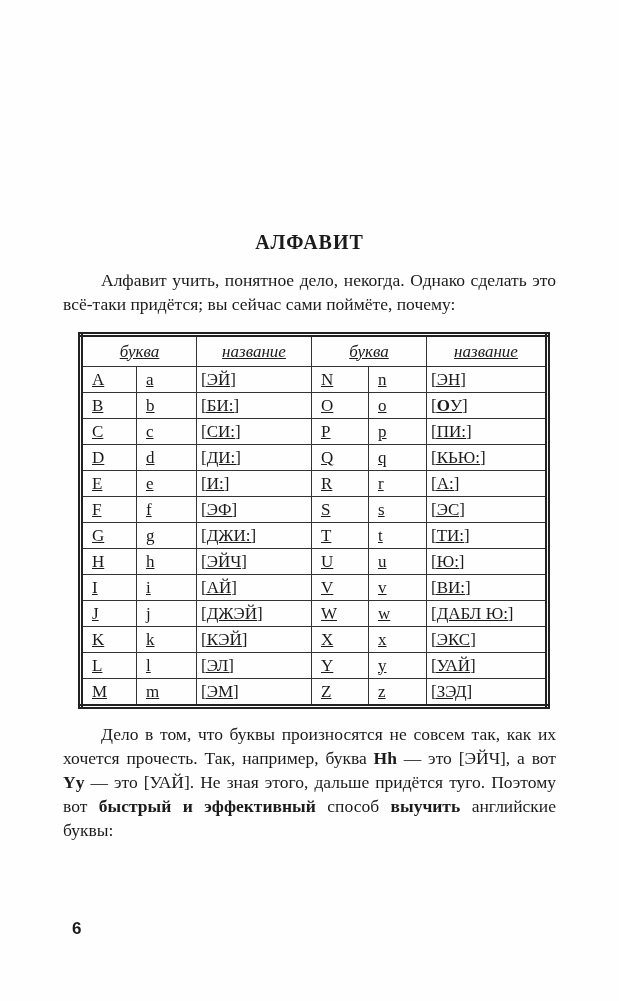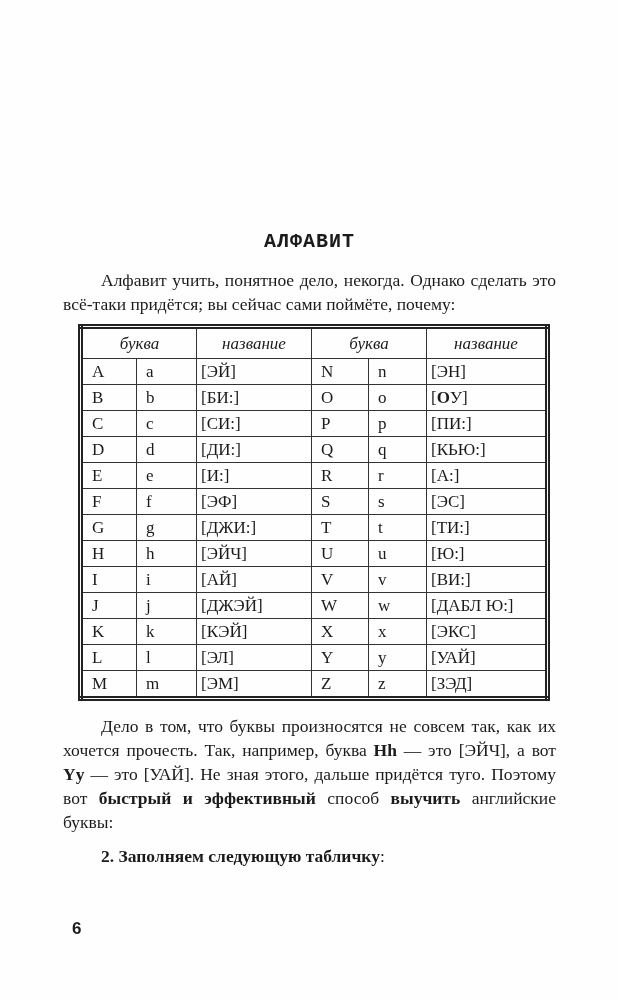--- a/index.html
+++ b/index.html
@@ -9,41 +9,42 @@
     margin:0 auto;
     background:#fefefe;
     color:#1b1b1b;
     font-family:"Liberation Serif", serif;
     overflow:hidden;
   }
   .content { padding:230px 63px 0 63px; }
 
   .doc-title {
     margin:0 0 14px 0;
-    font-family:Liberation Mono, monospace;
+    font-family:Liberation Serif, serif;
     font-size:20px; line-height:24px;
     font-weight:bold; letter-spacing:1px;
     text-align:center;
   }
 
   p.para {
     margin:0;
     font-size:17.5px; line-height:24px;
     text-align:justify;
     text-indent:38px;
   }
   p.intro { margin-bottom:8px; }
   p.body-para { margin-bottom:10px; }
 
   table.alpha {
     border-collapse:collapse;
     table-layout:fixed;
     width:467px;
-    margin:8px 0 13px 15px;
+    margin:16px 0 13px 15px;
     border:5px double #222;
+    text-decoration:underline;
   }
   .alpha th, .alpha td {
     border:1px solid #333;
     font-size:17px;
     vertical-align:middle;
     overflow:hidden; white-space:nowrap;
   }
   .alpha th {
     height:27px;
     font-weight:normal; font-style:italic;
@@ -192,18 +193,17 @@
             <td class="cell-name">[ЭМ]</td>
             <td>Z</td>
             <td>z</td>
             <td class="cell-name">[ЗЭД]</td>
           </tr>
         </tbody>
     </table>
 
     <p class="para body-para"><span>Дело в том, что буквы произносятся </span><span class="s-i">не совсем так</span><span>, как их хочется </span><span class="s-i">прочесть</span><span>. Так, например, буква </span><span class="s-b">Hh</span><span> — это [ЭЙЧ], а вот </span><span class="s-b">Yy</span><span> — это [УАЙ]. Не зная этого, дальше придётся туго. Поэтому вот </span><span class="s-bi">быстрый и эффективный</span><span> способ </span><span class="s-bi">выучить</span><span> английские буквы:</span></p>
 
-    <p class="para list-item"><span class="s-b">2. Заполняем следующую табличку</span><span>:</span></p>
 
   </div>
 
   <div class="page-number">6</div>
 </div>
 
 </body></html>

